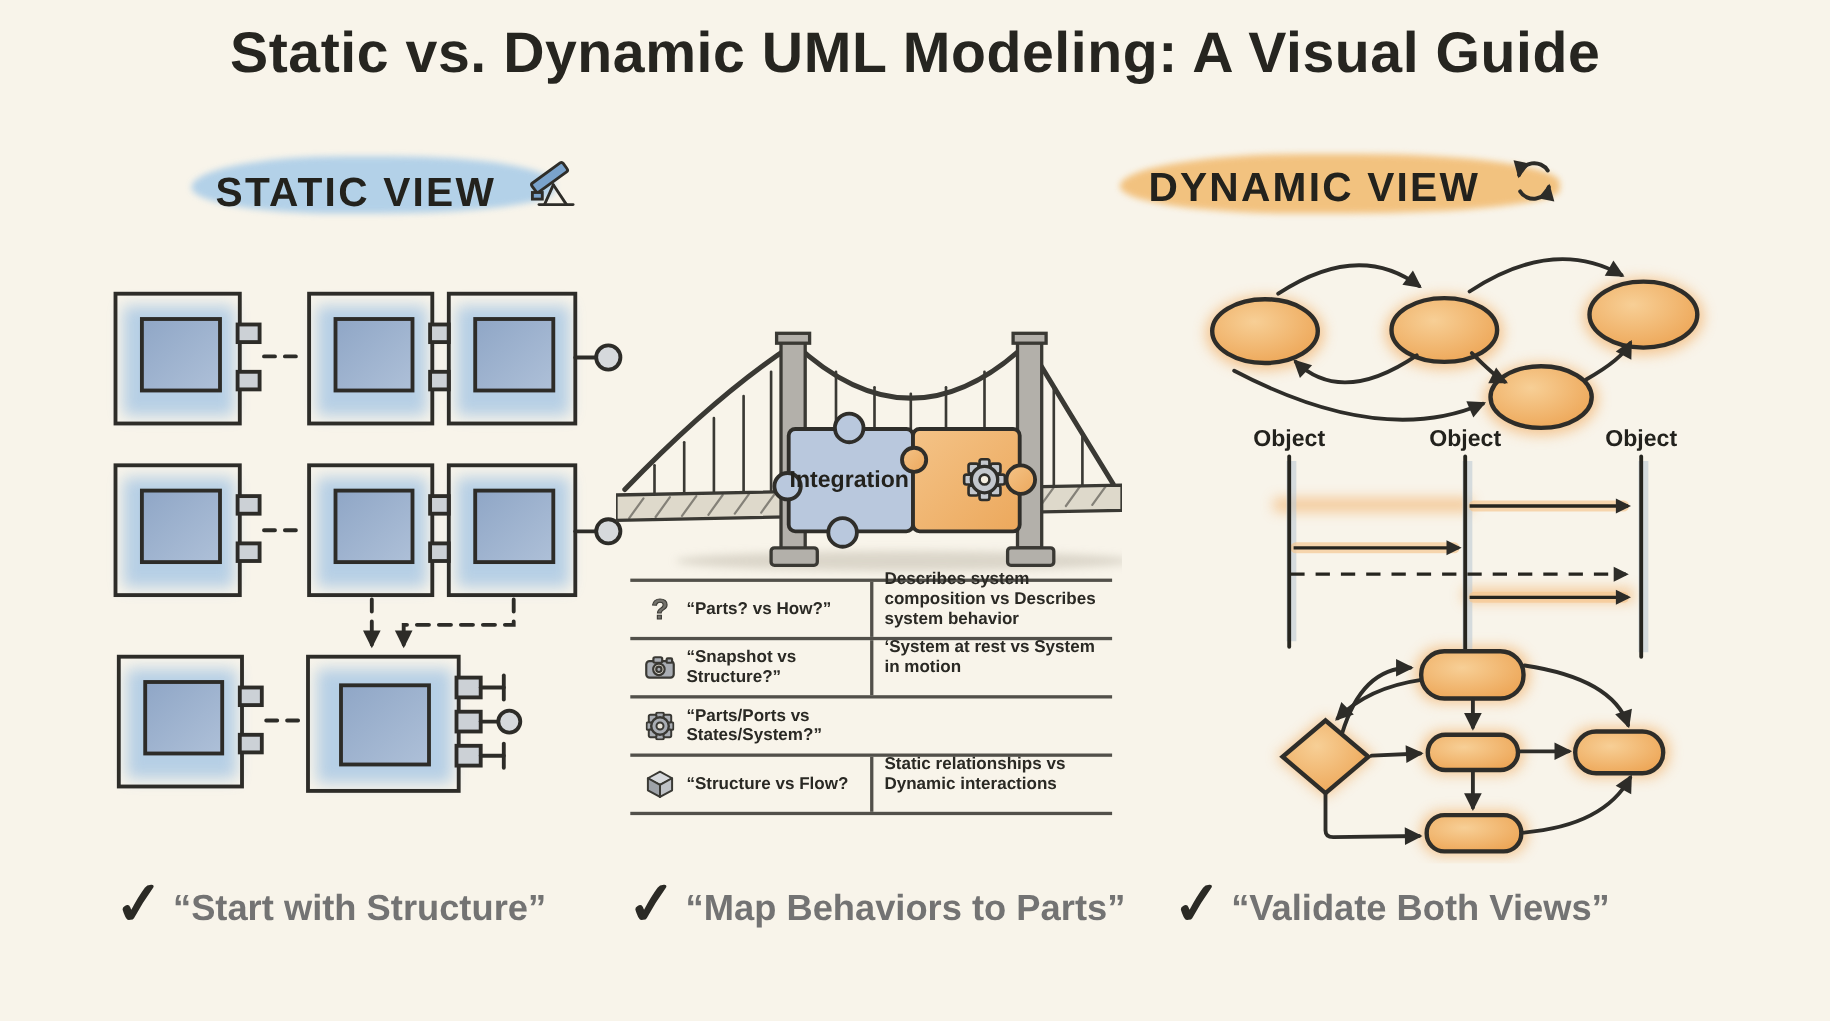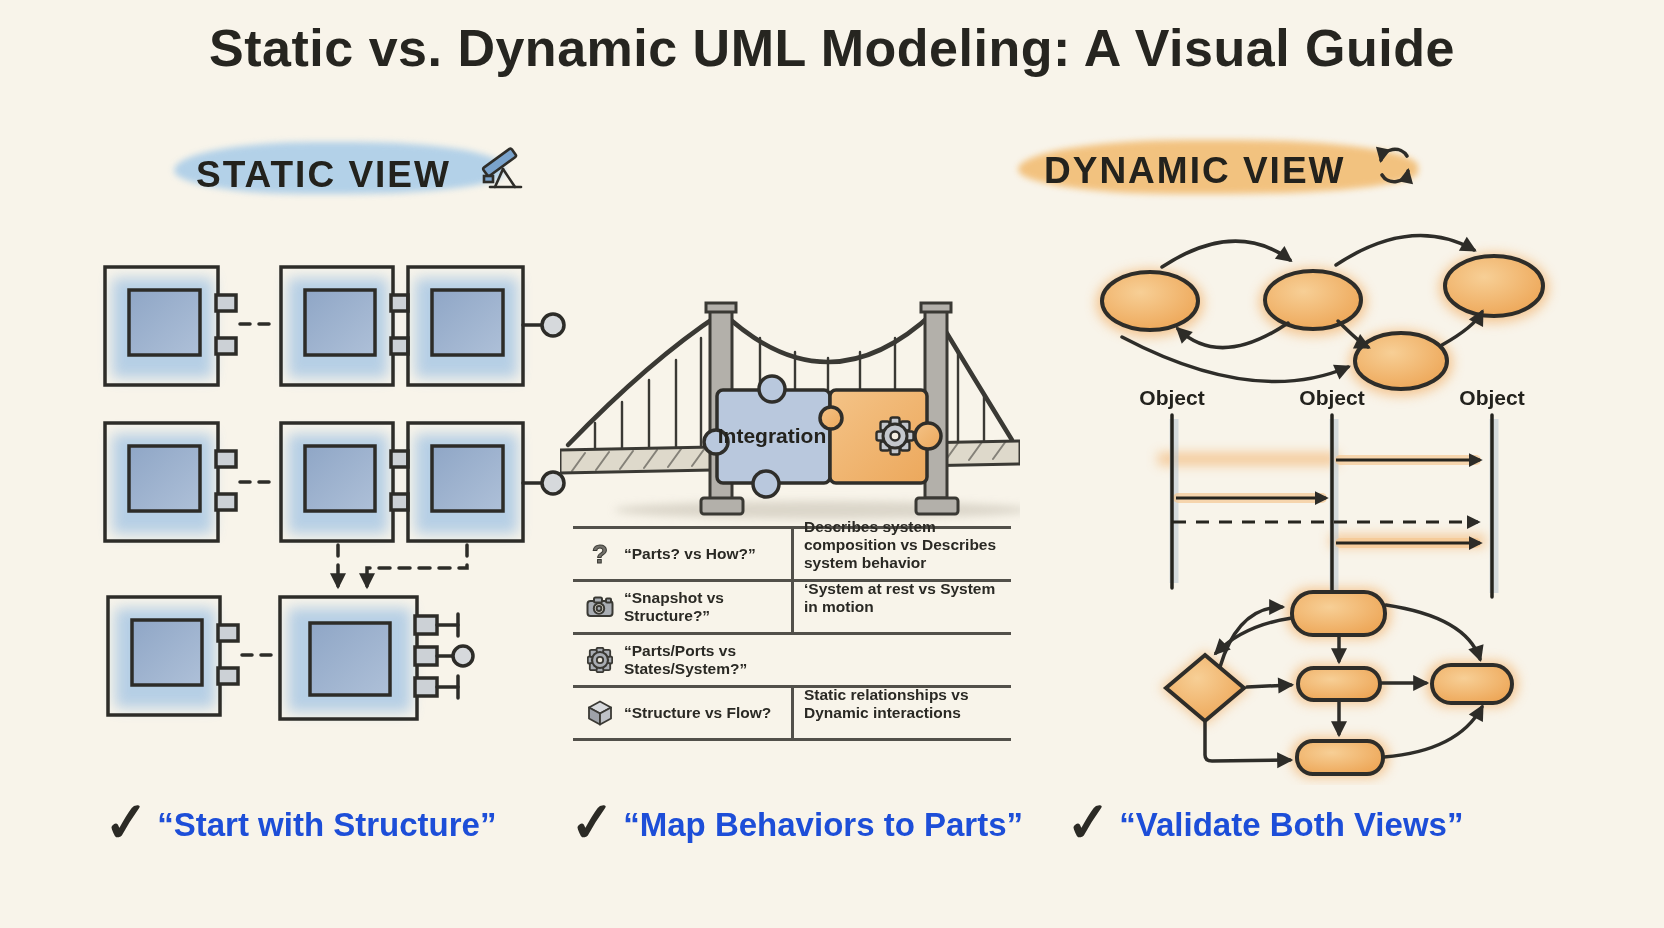--- a/index.html
+++ b/index.html
@@ -30,21 +30,21 @@
           padding:2px 4px 2px 12px;box-sizing:border-box;}
   .q-icon{flex:0 0 30px;display:flex;align-items:center;justify-content:center;}
   .q-text{font-size:15.5px;font-weight:700;line-height:1.18;color:#2a2924;}
   .a-cell{flex:1;border-left:3px solid #52504a;display:flex;align-items:center;
           padding:2px 2px 20px 10px;box-sizing:border-box;
           font-size:15.5px;font-weight:700;line-height:1.18;color:#2a2924;}
   .qmark{font-size:26px;font-weight:700;color:#73716b;-webkit-text-stroke:1px #3a3934;}
   
   .takeaway{position:absolute;top:798px;display:flex;align-items:flex-start;gap:8px;}
   .tk-check{font-size:54px;font-weight:700;line-height:.9;color:#2b2a25;transform:rotate(-4deg);}
-  .tk-text{font-size:33px;font-weight:700;color:#1d4ed8;padding-top:8px;}
+  .tk-text{font-size:33px;font-weight:700;color:#737373;padding-top:8px;}
   .tk-1{left:104px;} .tk-2{left:570px;} .tk-3{left:1066px;}
 </style>
 </head>
 <body>
 
 <div class="canvas">
 
   <div class="title">Static vs. Dynamic UML Modeling: A Visual Guide</div>
 
   <div class="sec-head static-head">

